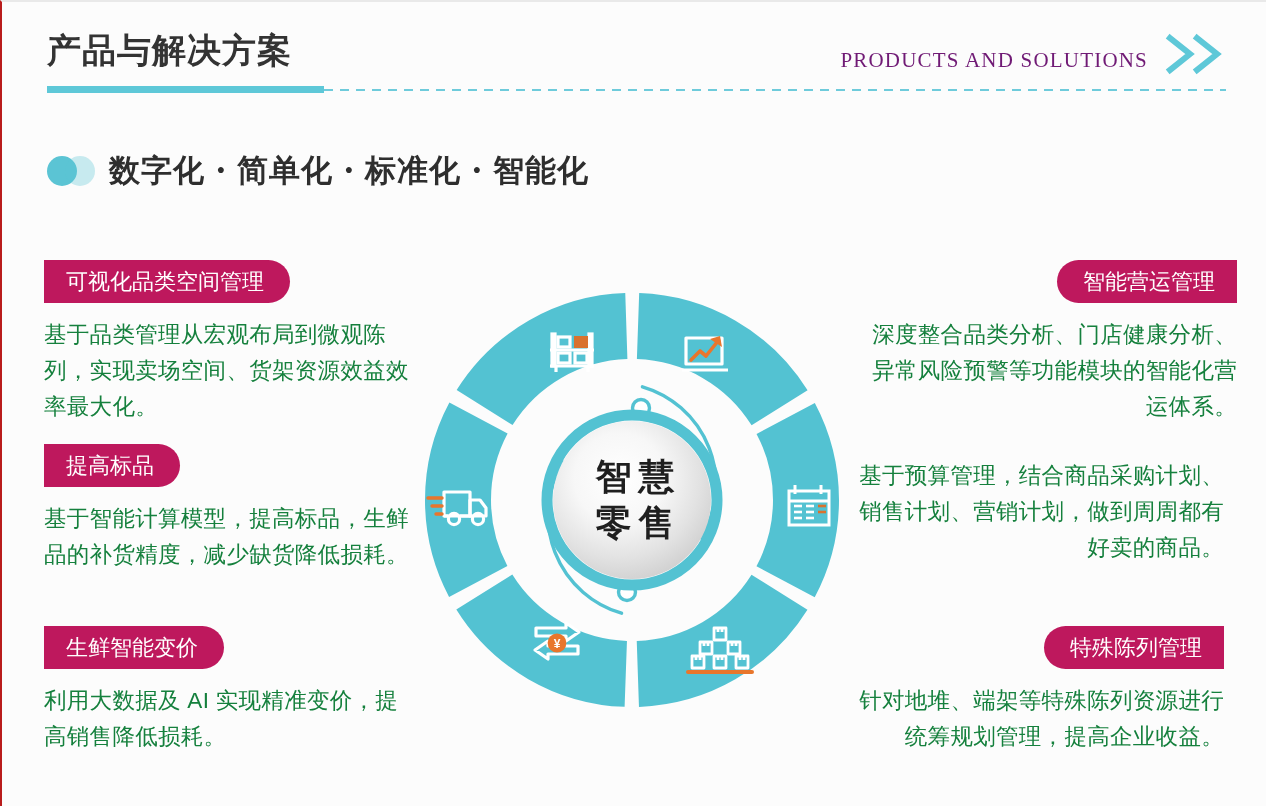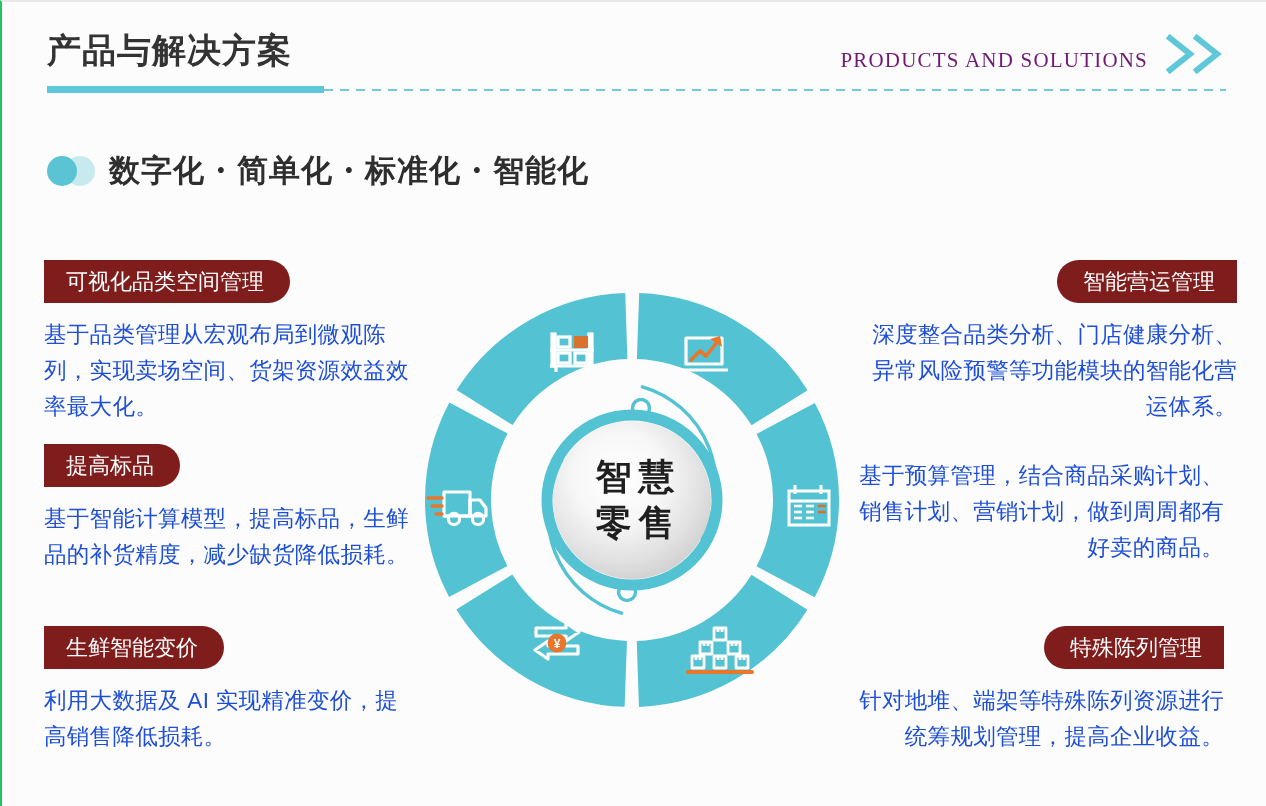--- a/index.html
+++ b/index.html
@@ -6,21 +6,21 @@
   body{
     width:1266px;height:806px;
     background:#fdfdfd;
     font-family:"Liberation Sans","DejaVu Sans",sans-serif;
     overflow:hidden;position:relative;
     color:#3d3d3d;
   }
   .page{
     position:absolute;inset:0;
     background:#fcfcfc;
-    border-left:2px solid #22c55e;
+    border-left:2px solid #b91c1c;
     border-top:2px solid #e9e9e9;
     box-sizing:border-box;
   }
 
   
   .header{position:absolute;left:0;top:0;width:1266px;height:100px;}
   .hdr-title{
     position:absolute;left:45px;top:26px;
     font-size:34px;font-weight:bold;letter-spacing:1px;
     color:#333333;white-space:nowrap;
@@ -53,39 +53,39 @@
   .sub-text{font-size:31px;font-weight:bold;color:#2e2e2e;letter-spacing:1px;white-space:nowrap;}
 
   
   .col{position:absolute;width:370px;}
   .col-left{left:42px;}
   .col-right{right:42px;}
 
   .block{position:absolute;width:370px;}
   .pill{
     height:43px;line-height:43px;
-    background:#7f1d1d;color:#ffffff;
+    background:#be185d;color:#ffffff;
     font-size:22px;font-weight:500;
     box-sizing:border-box;
   }
   .pill-left{
     border-radius:0 22px 22px 0;
     padding-left:22px;padding-right:26px;
     text-align:left;display:inline-block;
   }
   .pill-right{
     border-radius:22px 0 0 22px;
     padding-right:22px;padding-left:26px;
     text-align:right;display:inline-block;
   }
   .pill-wrap-right{text-align:right;}
   .body-text{
     margin-top:14px;
     font-size:22.5px;line-height:36px;
-    color:#1d4ed8;letter-spacing:0.3px;
+    color:#15803d;letter-spacing:0.3px;
   }
   .ta-left{text-align:left;}
   .ta-right{text-align:right;}
 
   
   .donut{position:absolute;left:398px;top:288px;width:470px;height:420px;}
   .donut svg{display:block;}
   .center-label{
     position:absolute;left:0;top:0;width:470px;height:420px;
     display:flex;align-items:center;justify-content:center;

